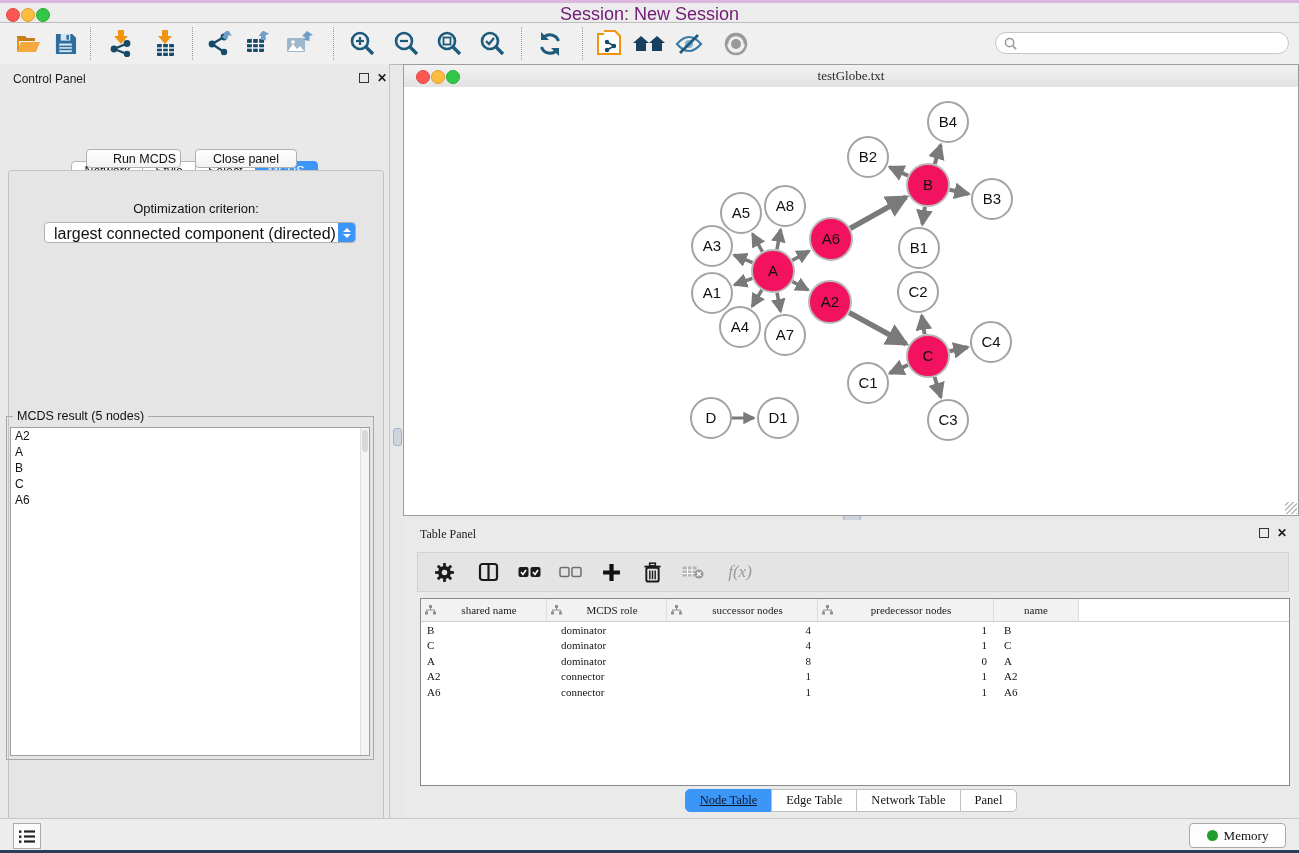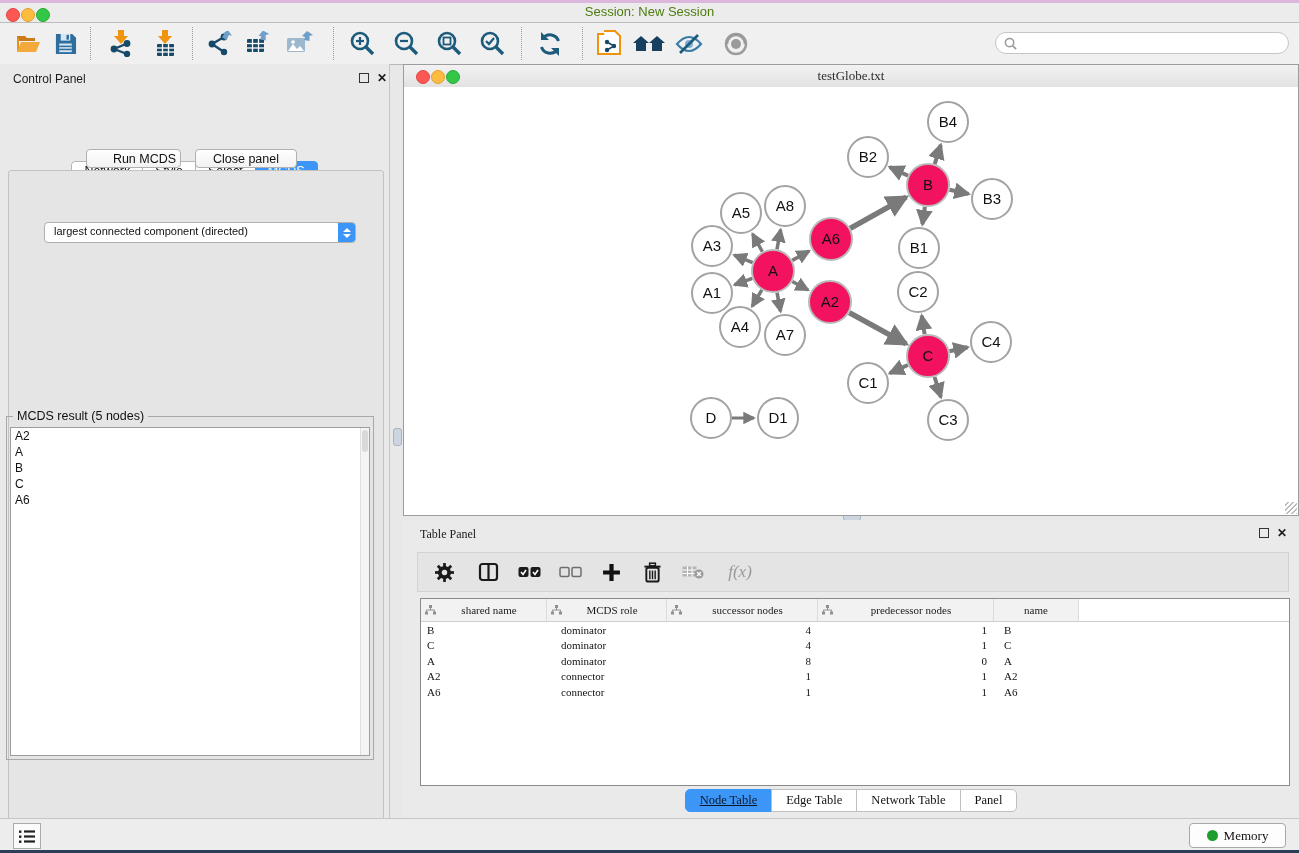--- a/index.html
+++ b/index.html
@@ -4,39 +4,39 @@
 <style>
   html,body{margin:0;padding:0;background:#2b3d57;}
   #app{position:relative;width:1299px;height:853px;overflow:hidden;
        font-family:"Liberation Sans",sans-serif;background:#e8e8e8;
        -webkit-font-smoothing:antialiased;}
   .abs{position:absolute;}
   
   #top-strip{left:0;top:0;width:1299px;height:3px;background:#dcb6dc;}
   #titlebar{left:0;top:3px;width:1299px;height:19px;background:#ececec;border-bottom:1px solid #bdbdbd;}
   .light{position:absolute;top:5px;width:12px;height:12px;border-radius:50%;}
-  #title-text{position:absolute;left:0;right:0;top:1px;text-align:center;font-size:13px;color:#4d7c0f;}
+  #title-text{position:absolute;left:0;right:0;top:1px;text-align:center;font-size:18px;color:#701a75;}
   #toolbar{left:0;top:23px;width:1299px;height:41px;background:#f0f0f0;border-bottom:1px solid #b9b9b9;}
   .tb-sep{position:absolute;top:4px;height:33px;width:0;border-left:1px dotted #9a9a9a;}
   .tb-btn{position:absolute;top:5px;width:30px;height:31px;display:flex;align-items:center;justify-content:center;}
   #search-box{position:absolute;left:995px;top:9px;width:294px;height:22px;background:#fff;border:1px solid #c6c6c6;border-radius:11px;display:flex;align-items:center;padding-left:8px;box-sizing:border-box;}
   
   #control-panel{left:0;top:64px;width:390px;height:754px;background:#e9e9e9;border-right:1px solid #c6c6c6;box-sizing:border-box;}
   .panel-title{font-size:12px;color:#1c1c1c;}
   .float-ic{display:inline-block;width:8px;height:8px;border:1.6px solid #333;}
   .close-ic{font-size:12px;font-weight:bold;color:#1a1a1a;line-height:10px;}
   #cp-tabs{position:absolute;left:0;top:97px;width:100%;display:flex;justify-content:center;}
   .seg{height:19px;line-height:19px;padding:0 12px;font-size:12.5px;background:#fff;border:1px solid #b6b6b6;margin-left:-1px;color:#111;}
   .seg:first-child{border-radius:4px 0 0 4px;margin-left:0;}
   .seg:last-child{border-radius:0 4px 4px 0;}
   .seg.active{background:#3c96f8;border-color:#3c96f8;color:#fff;}
   #cp-box{position:absolute;left:8px;top:106px;width:374px;height:707px;background:#e5e5e5;border:1px solid #c2c2c2;border-radius:3px;}
   #opt-label{position:absolute;left:0;right:0;top:30px;text-align:center;font-size:13px;color:#111;}
   #combo{position:absolute;left:35px;top:51px;width:312px;height:21px;background:#fff;border:1px solid #b0b0b0;border-radius:4px;box-sizing:border-box;}
-  #combo-text{position:absolute;left:9px;top:2px;font-size:11px;color:#111;}
+  #combo-text{position:absolute;left:9px;top:2px;font-size:16px;color:#111;}
   #combo-step{position:absolute;right:0;top:0;bottom:0;width:17px;background:#3c96f8;border-radius:0 3px 3px 0;display:flex;flex-direction:column;align-items:center;justify-content:center;gap:2px;}
   .chev{width:0;height:0;border-left:4px solid transparent;border-right:4px solid transparent;}
   .chev.up{border-bottom:4px solid #fff;}
   .chev.dn{border-top:4px solid #fff;}
   .pbtn{position:absolute;top:85px;height:19px;background:linear-gradient(#fff,#f2f2f2);border:1px solid #b0b0b0;border-radius:4px;font-size:12.5px;color:#111;display:flex;align-items:center;justify-content:center;box-sizing:border-box;}
   #result-group{position:absolute;left:6px;top:352px;width:366px;height:342px;border:1px solid #a8a8a8;}
   #result-legend{position:absolute;left:6px;top:-8px;background:#e5e5e5;padding:0 4px;font-size:12.5px;color:#111;}
   #result-list{position:absolute;left:3px;top:10px;right:3px;bottom:3px;background:#fff;border:1px solid #9e9e9e;overflow:hidden;}
   .list-item{font-size:12px;color:#111;line-height:16px;padding-left:4px;}
   #result-scroll{position:absolute;right:0;top:0;bottom:0;width:8px;background:#f4f4f4;border-left:1px solid #e0e0e0;}
@@ -250,20 +250,21 @@
     <span class="abs panel-title" style="left:13px;top:8px;">Control Panel</span>
     <span class="abs float-ic" style="left:359px;top:9px;"></span>
     <span class="abs close-ic" style="left:377px;top:9px;">✕</span>
     <div id="cp-tabs">
         <span class="seg">Network</span>
         <span class="seg">Style</span>
         <span class="seg">Select</span>
         <span class="seg active">MCDS</span>
       </div>
     <div id="cp-box">
+      <span id="opt-label">Optimization criterion:</span>
       <div id="combo">
         <span id="combo-text">largest connected component (directed)</span>
         <span id="combo-step">
             <span class="chev up"></span>
             <span class="chev dn"></span>
           </span>
         </div>
       </div>
       <div class="pbtn" style="left:86px;width:95px;padding-left:22px;">Run MCDS</div>
       <div class="pbtn" style="left:195px;width:102px;">Close panel</div>

